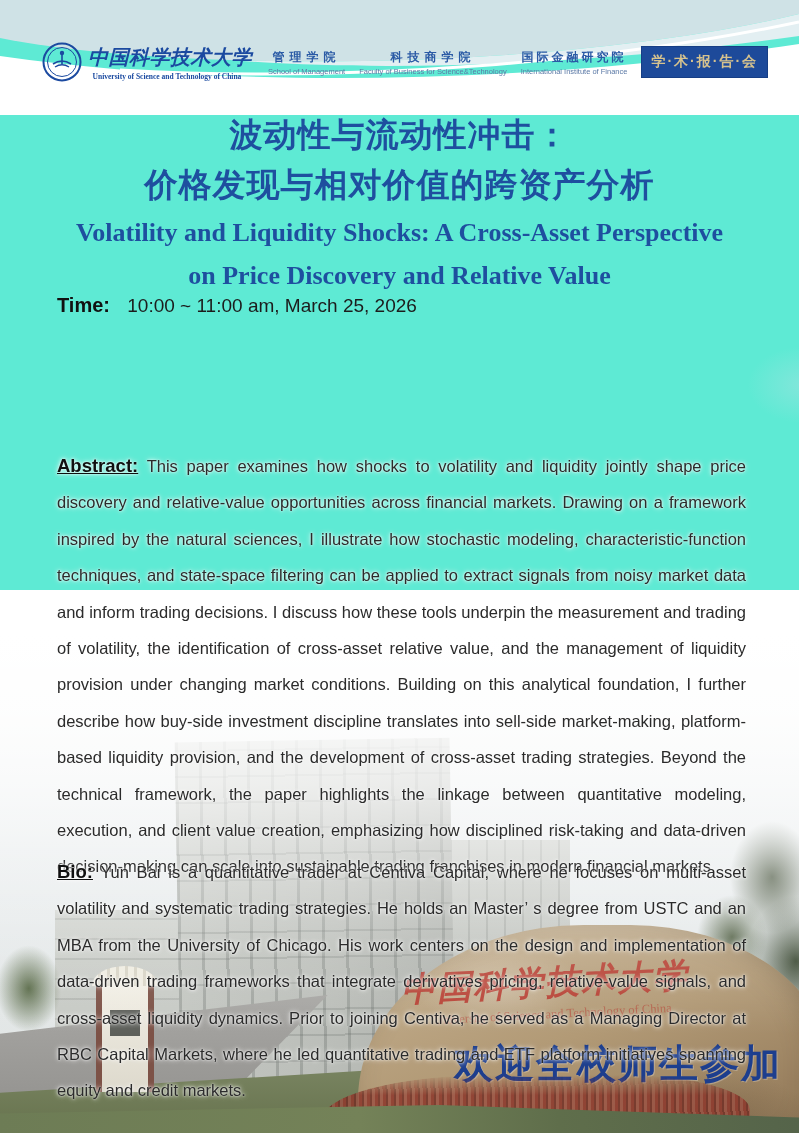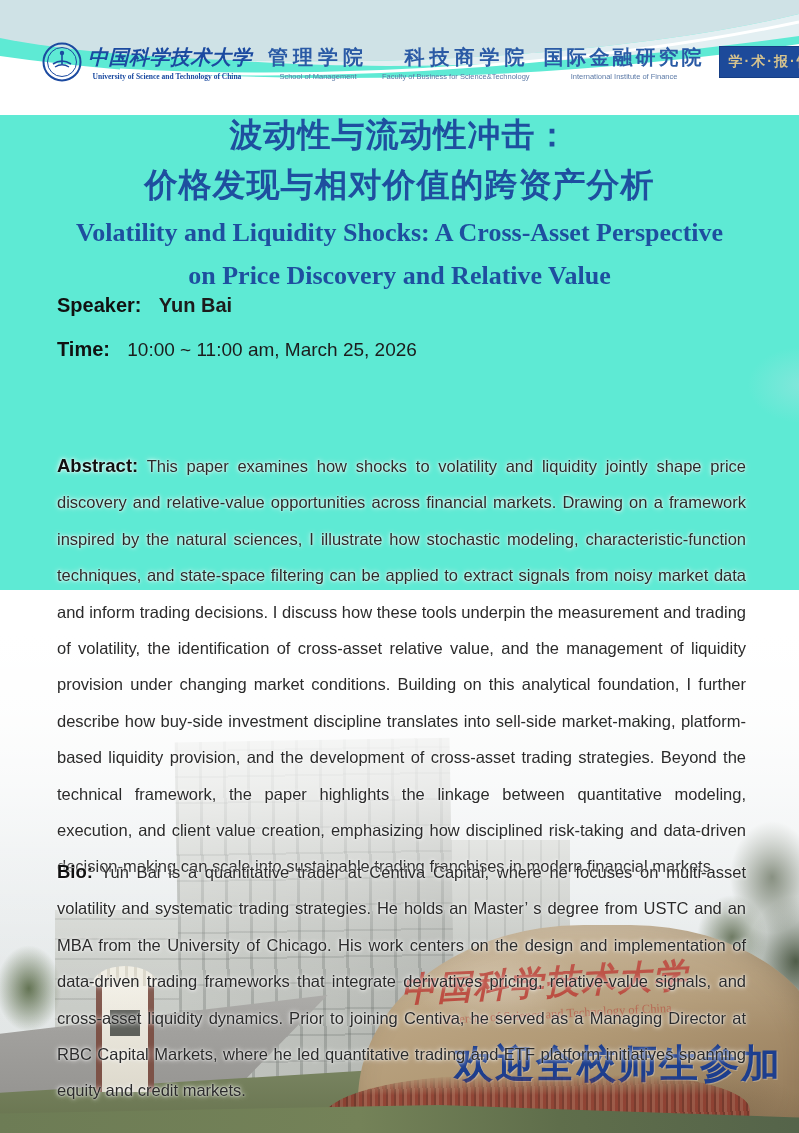--- a/index.html
+++ b/index.html
@@ -25,22 +25,22 @@
     font-family:"Liberation Serif", serif; font-weight:bold; font-style:italic;
     font-size:20px; color:#1b4aa0; letter-spacing:0.5px; white-space:nowrap;
   }
   .logo-en {
     font-family:"Liberation Serif", serif; font-weight:bold;
     font-size:7.5px; color:#1b4aa0; white-space:nowrap; margin-top:1px;
   }
   .header-divider { width:2px; height:40px; background:#1b4aa0; margin:0 12px 0 10px; }
   .affil { text-align:center; margin-right:14px; }
   .affil-cn {
-    font-family:"Liberation Serif", serif; font-weight:bold; font-size:20px;
-    color:#2a5aa5; letter-spacing:3px; white-space:nowrap;text-align:right;
+    font-family:"Liberation Serif", serif; font-weight:bold; font-size:12px;
+    color:#2a5aa5; letter-spacing:3px; white-space:nowrap;
   }
   .affil-cn.wide { letter-spacing:5px; }
   .affil-en { font-size:7.5px; color:#5b79a6; white-space:nowrap; margin-top:1px; }
   .badge {
     margin-left:auto; background:#1d4a9a; border:1px solid #163e85;
     color:#d5c28e; font-size:14px; letter-spacing:2px;
     padding:6px 9px; white-space:nowrap; font-weight:bold;
   }
 
   
@@ -62,21 +62,21 @@
   .detail-value.bold { font-weight:bold; font-size:20px; }
 
   
   .para {
     position:absolute; left:57px; width:689px; z-index:3;
     font-size:16.5px; line-height:36.4px; color:#2b2b2b;
     text-align:justify;
     text-shadow:0 0 2px rgba(255,255,255,.85), 0 0 4px rgba(255,255,255,.7),
                 0 0 6px rgba(255,255,255,.55);
   }
-  .para .lead { font-weight:bold; font-size:18.5px; color:#101010; }
+  .para .lead { font-weight:bold; font-size:18.5px; color:#101010;text-decoration:underline; }
   .abstract { top:448px; }
   .bio { top:854px; }
 
   
   .side-swoosh {
     position:absolute; top:325px; right:0; width:90px; height:120px; z-index:1;
     background:radial-gradient(80px 55px at 105% 50%, rgba(198,224,231,.35), rgba(198,224,231,0) 70%);
   }
 
   
@@ -237,24 +237,20 @@
 
   <div class="title-block">
     <div class="title-cn">波动性与流动性冲击：</div>
     <div class="title-cn">价格发现与相对价值的跨资产分析</div>
     <div class="title-en">Volatility and Liquidity Shocks: A Cross-Asset Perspective</div>
     <div class="title-en">on Price Discovery and Relative Value</div>
   </div>
 
   <div class="details">
     <div class="detail-row">
-      <span class="detail-label">Speaker:</span>
-      <span class="detail-value bold">Yun Bai</span>
-    </div>
-    <div class="detail-row">
       <span class="detail-label">Time:</span>
       <span class="detail-value">10:00 ~ 11:00 am, March 25, 2026</span>
     </div>
   </div>
 
   <div class="side-swoosh"></div>
 
   <div class="para abstract">
     <span class="lead">Abstract:</span><span> This paper examines how shocks to volatility and liquidity jointly shape price discovery and relative-value opportunities across financial markets. Drawing on a framework inspired by the natural sciences, I illustrate how stochastic modeling, characteristic-function techniques, and state-space filtering can be applied to extract signals from noisy market data and inform trading decisions. I discuss how these tools underpin the measurement and trading of volatility, the identification of cross-asset relative value, and the management of liquidity provision under changing market conditions. Building on this analytical foundation, I further describe how buy-side investment discipline translates into sell-side market-making, platform-based liquidity provision, and the development of cross-asset trading strategies. Beyond the technical framework, the paper highlights the linkage between quantitative modeling, execution, and client value creation, emphasizing how disciplined risk-taking and data-driven decision-making can scale into sustainable trading franchises in modern financial markets.</span>
   </div>

